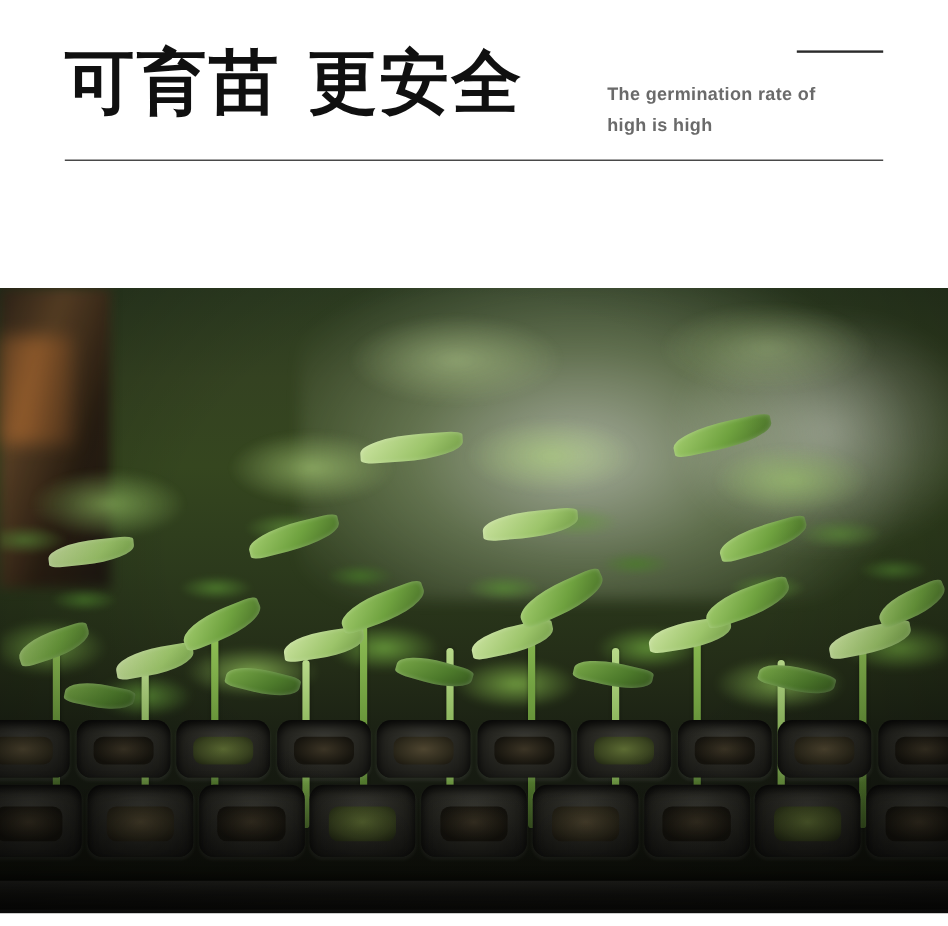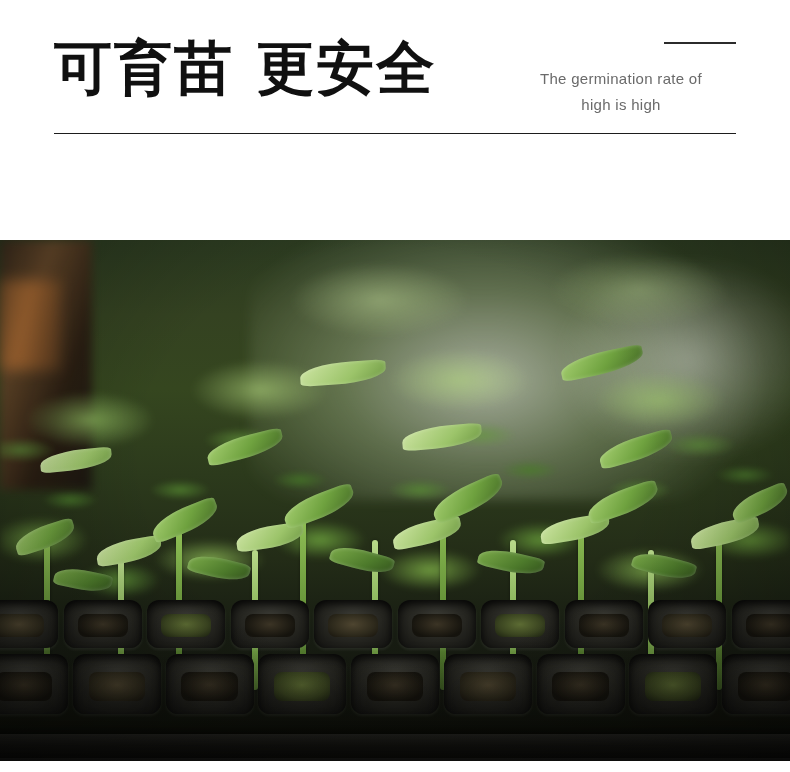--- a/index.html
+++ b/index.html
@@ -38,23 +38,24 @@
     font-size: 58px;
     font-weight: 700;
     color: #101010;
     line-height: 1.25;
     letter-spacing: 2px;
     white-space: nowrap;
     margin-top: 4px;
   }
   .sub-en-wrap {
     margin-left: auto;
-    text-align: center;
+    text-align: left;
     padding-top: 14px;
     width: 230px;
+    font-weight: bold;
   }
   .rule-short {
     width: 72px;
     height: 2px;
     background: #2b2b2b;
     margin-left: auto;
     margin-bottom: 22px;
   }
   .sub-en {
     font-family: "Liberation Sans", sans-serif;

